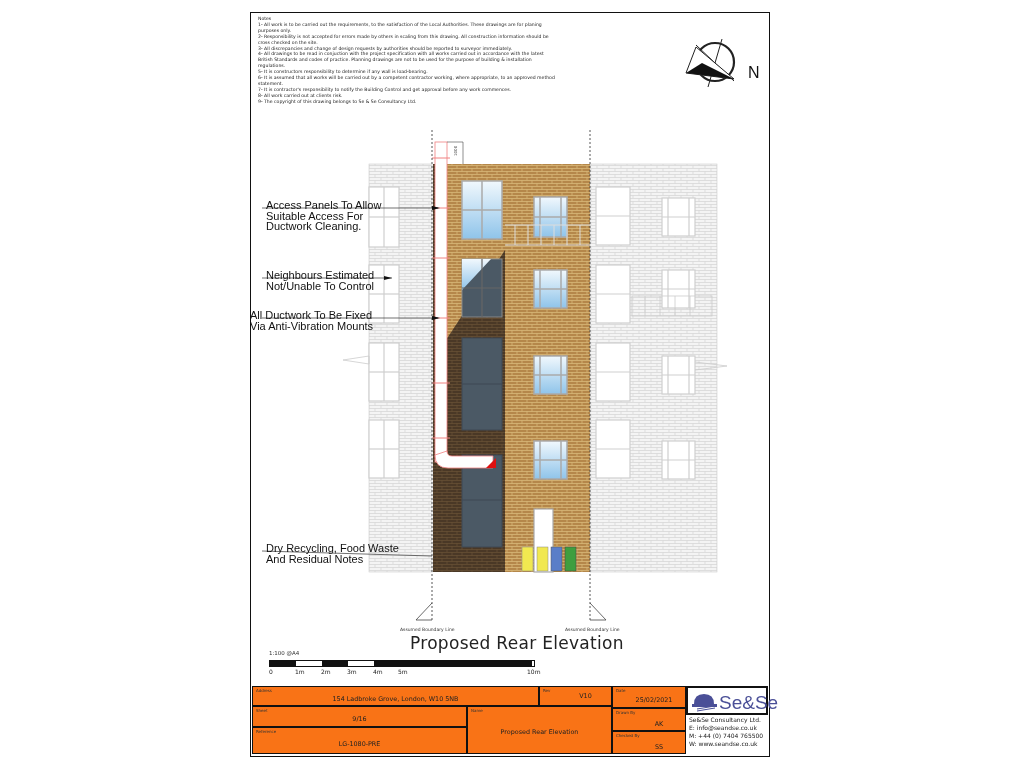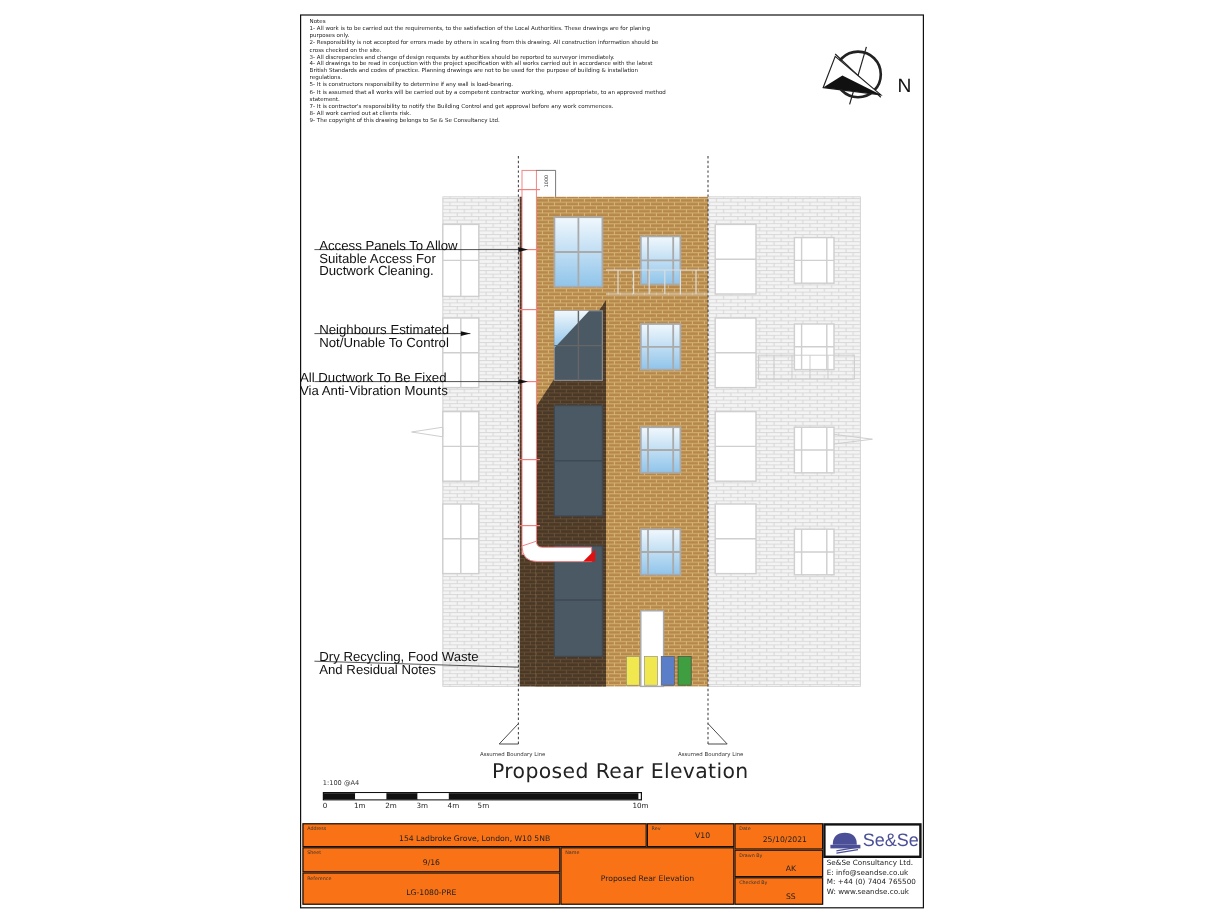--- a/index.html
+++ b/index.html
@@ -14,21 +14,21 @@
   .title-main { position:absolute; left:410px; top:633px; font-family:"DejaVu Sans", sans-serif; font-size:17px; color:#222; letter-spacing:0.3px; }
   .boundary-label { position:absolute; font-size:4.5px; color:#333; font-family:"DejaVu Sans", sans-serif; }
   .scale-label { position:absolute; left:269px; top:650px; font-size:5.5px; color:#333; }
   .scale-bar { position:absolute; left:269px; top:660px; width:264px; height:5px; border:1px solid #111; display:flex; }
   .scale-bar span { display:block; height:100%; }
   .scale-ticks { position:absolute; top:668px; font-size:6px; color:#222; }
   .tb { position:absolute; border:1px solid #111; box-sizing:border-box; background:#f97316; }
   .tb .lbl { position:absolute; left:3px; top:1px; font-size:4px; color:#333; }
   .tb .val { position:absolute; left:0; right:0; text-align:center; font-size:6.4px; color:#222; }
   .logo-box { position:absolute; left:686px; top:686px; width:82px; height:29px; border:2px solid #111; box-sizing:border-box; background:#fff; }
-  .logo-text { position:absolute; left:31px; top:4px; font-family:"Liberation Sans", sans-serif; font-size:15px; color:#4a4f97; }
+  .logo-text { position:absolute; left:31px; top:4px; font-family:"Liberation Sans", sans-serif; font-size:19px; color:#4a4f97; }
   .contact { position:absolute; left:689px; top:716px; font-size:6px; line-height:8px; color:#222; }
 </style>
 </head>
 <body>
 
 <div class="sheet"></div>
 
 <div class="notes">
   <div>Notes</div>
   <div>1- All work is to be carried out the requirements, to the satisfaction of the Local Authorities. These drawings are for planing purposes only.</div>
@@ -267,21 +267,21 @@
 <div class="tb" style="left:252px; top:686px; width:287px; height:20px;">
   <span class="lbl">Address</span>
   <span class="val" style="top:8px;">154 Ladbroke Grove, London, W10 5NB</span>
 </div>
 <div class="tb" style="left:539px; top:686px; width:73px; height:20px;">
   <span class="lbl">Rev</span>
   <span class="val" style="top:5px; left:20px;">V10</span>
 </div>
 <div class="tb" style="left:612px; top:686px; width:74px; height:22px;">
   <span class="lbl">Date</span>
-  <span class="val" style="top:9px; left:10px;">25/10/2021</span>
+  <span class="val" style="top:9px; left:10px;">25/02/2021</span>
 </div>
 <div class="tb" style="left:252px; top:706px; width:215px; height:21px;">
   <span class="lbl">Sheet</span>
   <span class="val" style="top:8px;">9/16</span>
 </div>
 <div class="tb" style="left:467px; top:706px; width:145px; height:48px;">
   <span class="lbl">Name</span>
   <span class="val" style="top:21px;">Proposed Rear Elevation</span>
 </div>
 <div class="tb" style="left:612px; top:708px; width:74px; height:23px;">

